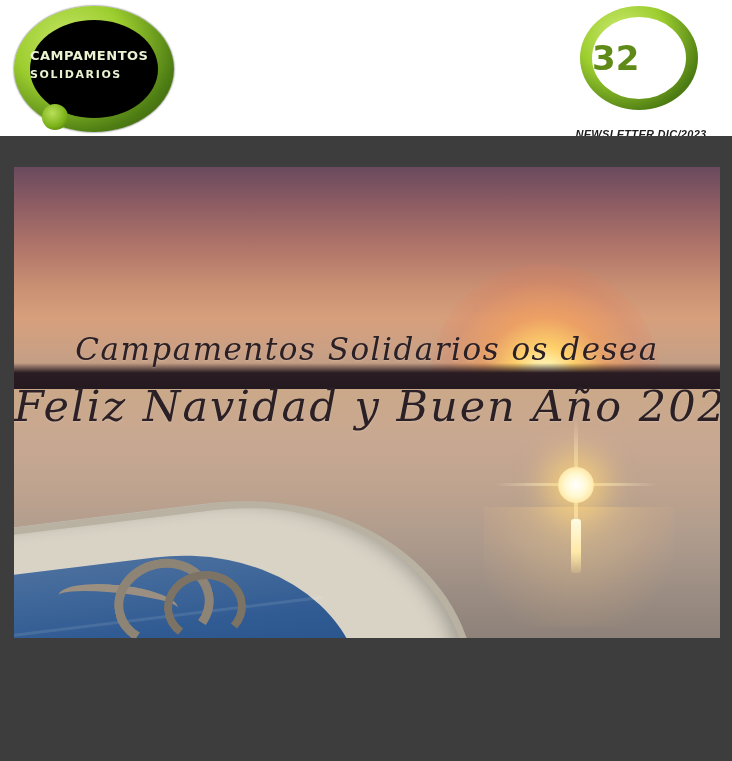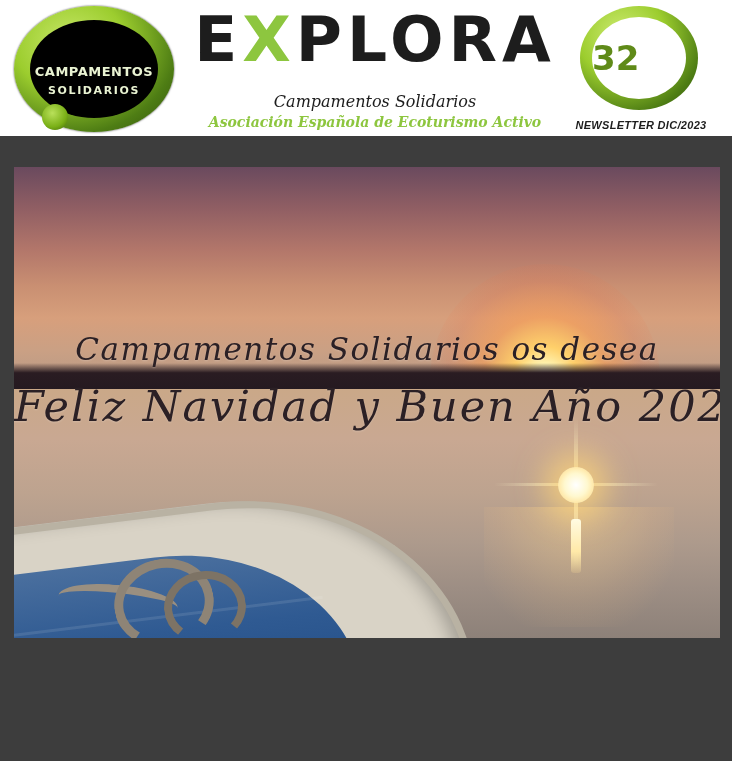--- a/index.html
+++ b/index.html
@@ -56,25 +56,23 @@
     top: 100px;
     width: 26px;
     height: 26px;
     border-radius: 50%;
     background: radial-gradient(circle at 40% 35%, #b9e05a 0%, #7ab017 60%, #3c6209 100%);
   }
   .logo-text1, .logo-text2 {
     position: absolute;
     width: 128px;
     left: 22px;
-    text-align: center;
     color: #e9f3d2;
     font-family: "DejaVu Sans", sans-serif;
     letter-spacing: 0.5px;
-    margin-top: 16px;
   }
   .logo-text1 {
     top: 44px;
     font-size: 13px;
     font-weight: 700;
   }
   .logo-text2 {
     top: 64px;
     font-size: 11px;
     font-weight: 700;
@@ -164,21 +162,21 @@
     line-height: 82px;
     text-align: left;
     font-family: "DejaVu Sans", sans-serif;
     font-size: 34px;
     font-weight: 700;
     color: #5f8a18;
   }
   .newsletter-date {
     position: absolute;
     left: 556px;
-    top: 119px;
+    top: 128px;
     width: 170px;
     text-align: center;
     font-family: "Liberation Sans", sans-serif;
     font-size: 11px;
     font-style: italic;
     font-weight: 700;
     color: #1d1d1d;
     letter-spacing: 0.3px;
   }
 
@@ -363,25 +361,20 @@
 <div class="header">
 
   <div class="logo-wrap">
     <div class="logo-ring-outer"></div>
     <div class="logo-ring-inner"></div>
     <div class="logo-tail"></div>
     <div class="logo-text1">CAMPAMENTOS</div>
     <div class="logo-text2">SOLIDARIOS</div>
   </div>
 
-  <div class="title-block">
-    <div class="explora"><span>E</span><span class="x-green">X</span><span>PLORA</span></div>
-    <div class="sub1">Campamentos Solidarios</div>
-    <div class="sub2">Asociación Española de Ecoturismo Activo</div>
-  </div>
 
   <div class="badge-wrap">
     <div class="badge-outer"></div>
     <div class="badge-inner"></div>
     <div class="badge-num">32</div>
   </div>
 
   <div class="newsletter-date">NEWSLETTER  DIC/2023</div>
 </div>
 

